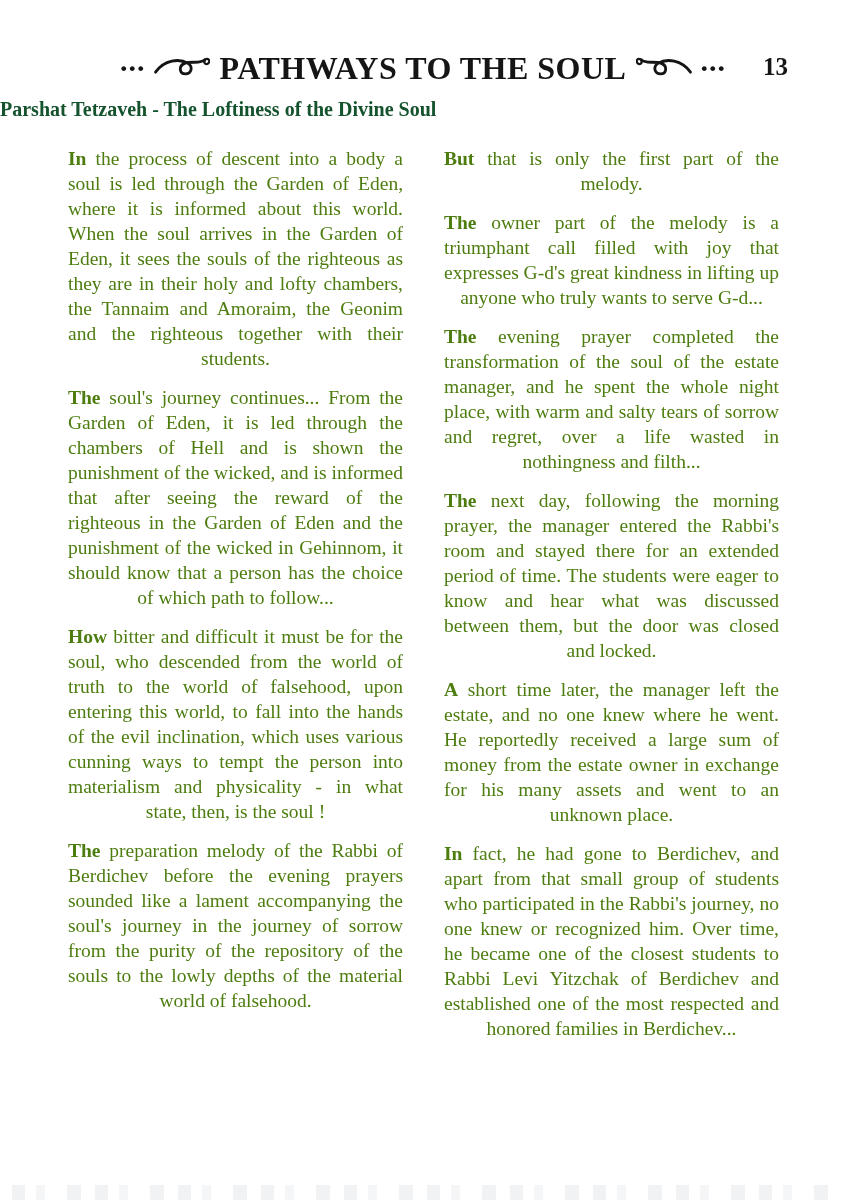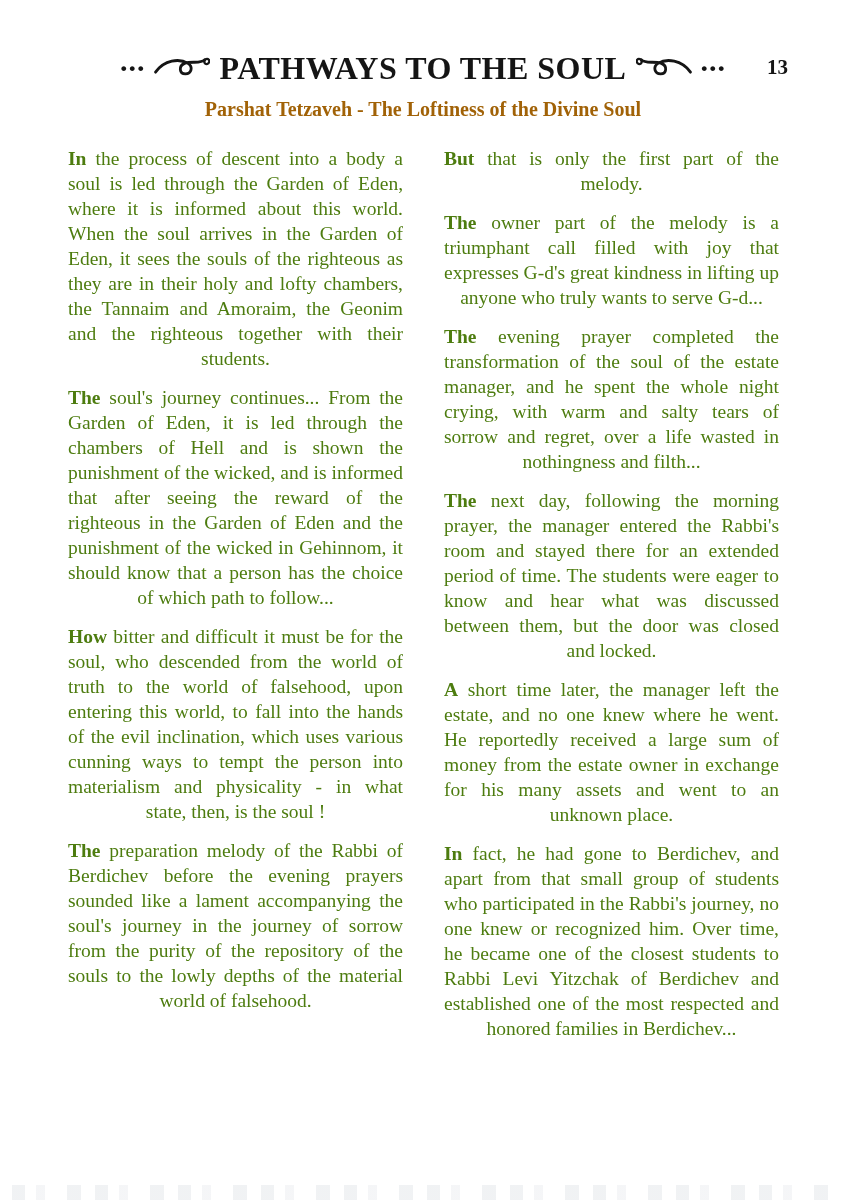--- a/index.html
+++ b/index.html
@@ -51,30 +51,29 @@
     display: inline-block;
   }
   .flourish.mirrored {
     transform: scaleX(-1);
   }
   .page-number {
     position: absolute;
     right: 58px;
     top: 50%;
     transform: translateY(-54%);
-    font-size: 21px;
+    font-size: 25px;
     font-weight: 700;
     color: #151515;
   }
   .subtitle {
     margin-top: 8px;
-    text-align: center;
     font-size: 20px;
     font-weight: 700;
-    color: #a16207;
+    color: #14532d;
   }
   
   .columns {
     display: flex;
     gap: 41px;
     padding: 0 68px;
     margin-top: 25px;
   }
   .col {
     width: 335px;
@@ -143,21 +142,21 @@
     <div class="col">
       <p class="para"><b>In</b> <span>the process of descent into a body a soul is led through the Garden of Eden, where it is informed about this world. When the soul arrives in the Garden of Eden, it sees the souls of the righteous as they are in their holy and lofty chambers, the Tannaim and Amoraim, the Geonim and the righteous together with their students.</span></p>
       <p class="para"><b>The</b> <span>soul's journey continues... From the Garden of Eden, it is led through the chambers of Hell and is shown the punishment of the wicked, and is informed that after seeing the reward of the righteous in the Garden of Eden and the punishment of the wicked in Gehinnom, it should know that a person has the choice of which path to follow...</span></p>
       <p class="para"><b>How</b> <span>bitter and difficult it must be for the soul, who descended from the world of truth to the world of falsehood, upon entering this world, to fall into the hands of the evil inclination, which uses various cunning ways to tempt the person into materialism and physicality - in what state, then, is the soul !</span></p>
       <p class="para"><b>The</b> <span>preparation melody of the Rabbi of Berdichev before the evening prayers sounded like a lament accompanying the soul's journey in the journey of sorrow from the purity of the repository of the souls to the lowly depths of the material world of falsehood.</span></p>
     </div>
 
     <div class="col">
       <p class="para"><b>But</b> <span>that is only the first part of the melody.</span></p>
       <p class="para"><b>The</b> <span>owner part of the melody is a triumphant call filled with joy that expresses G-d's great kindness in lifting up anyone who truly wants to serve G-d...</span></p>
-      <p class="para"><b>The</b> <span>evening prayer completed the transformation of the soul of the estate manager, and he spent the whole night crying, with warm and salty tears of sorrow and regret, over a life wasted in nothingness and filth...</span></p>
+      <p class="para"><b>The</b> <span>evening prayer completed the transformation of the soul of the estate manager, and he spent the whole night place, with warm and salty tears of sorrow and regret, over a life wasted in nothingness and filth...</span></p>
       <p class="para"><b>The</b> <span>next day, following the morning prayer, the manager entered the Rabbi's room and stayed there for an extended period of time. The students were eager to know and hear what was discussed between them, but the door was closed and locked.</span></p>
       <p class="para"><b>A</b> <span>short time later, the manager left the estate, and no one knew where he went. He reportedly received a large sum of money from the estate owner in exchange for his many assets and went to an unknown place.</span></p>
       <p class="para"><b>In</b> <span>fact, he had gone to Berdichev, and apart from that small group of students who participated in the Rabbi's journey, no one knew or recognized him. Over time, he became one of the closest students to Rabbi Levi Yitzchak of Berdichev and established one of the most respected and honored families in Berdichev...</span></p>
     </div>
 
   </div>
 
   <div class="bottom-cutoff"></div>
 
 </div>

